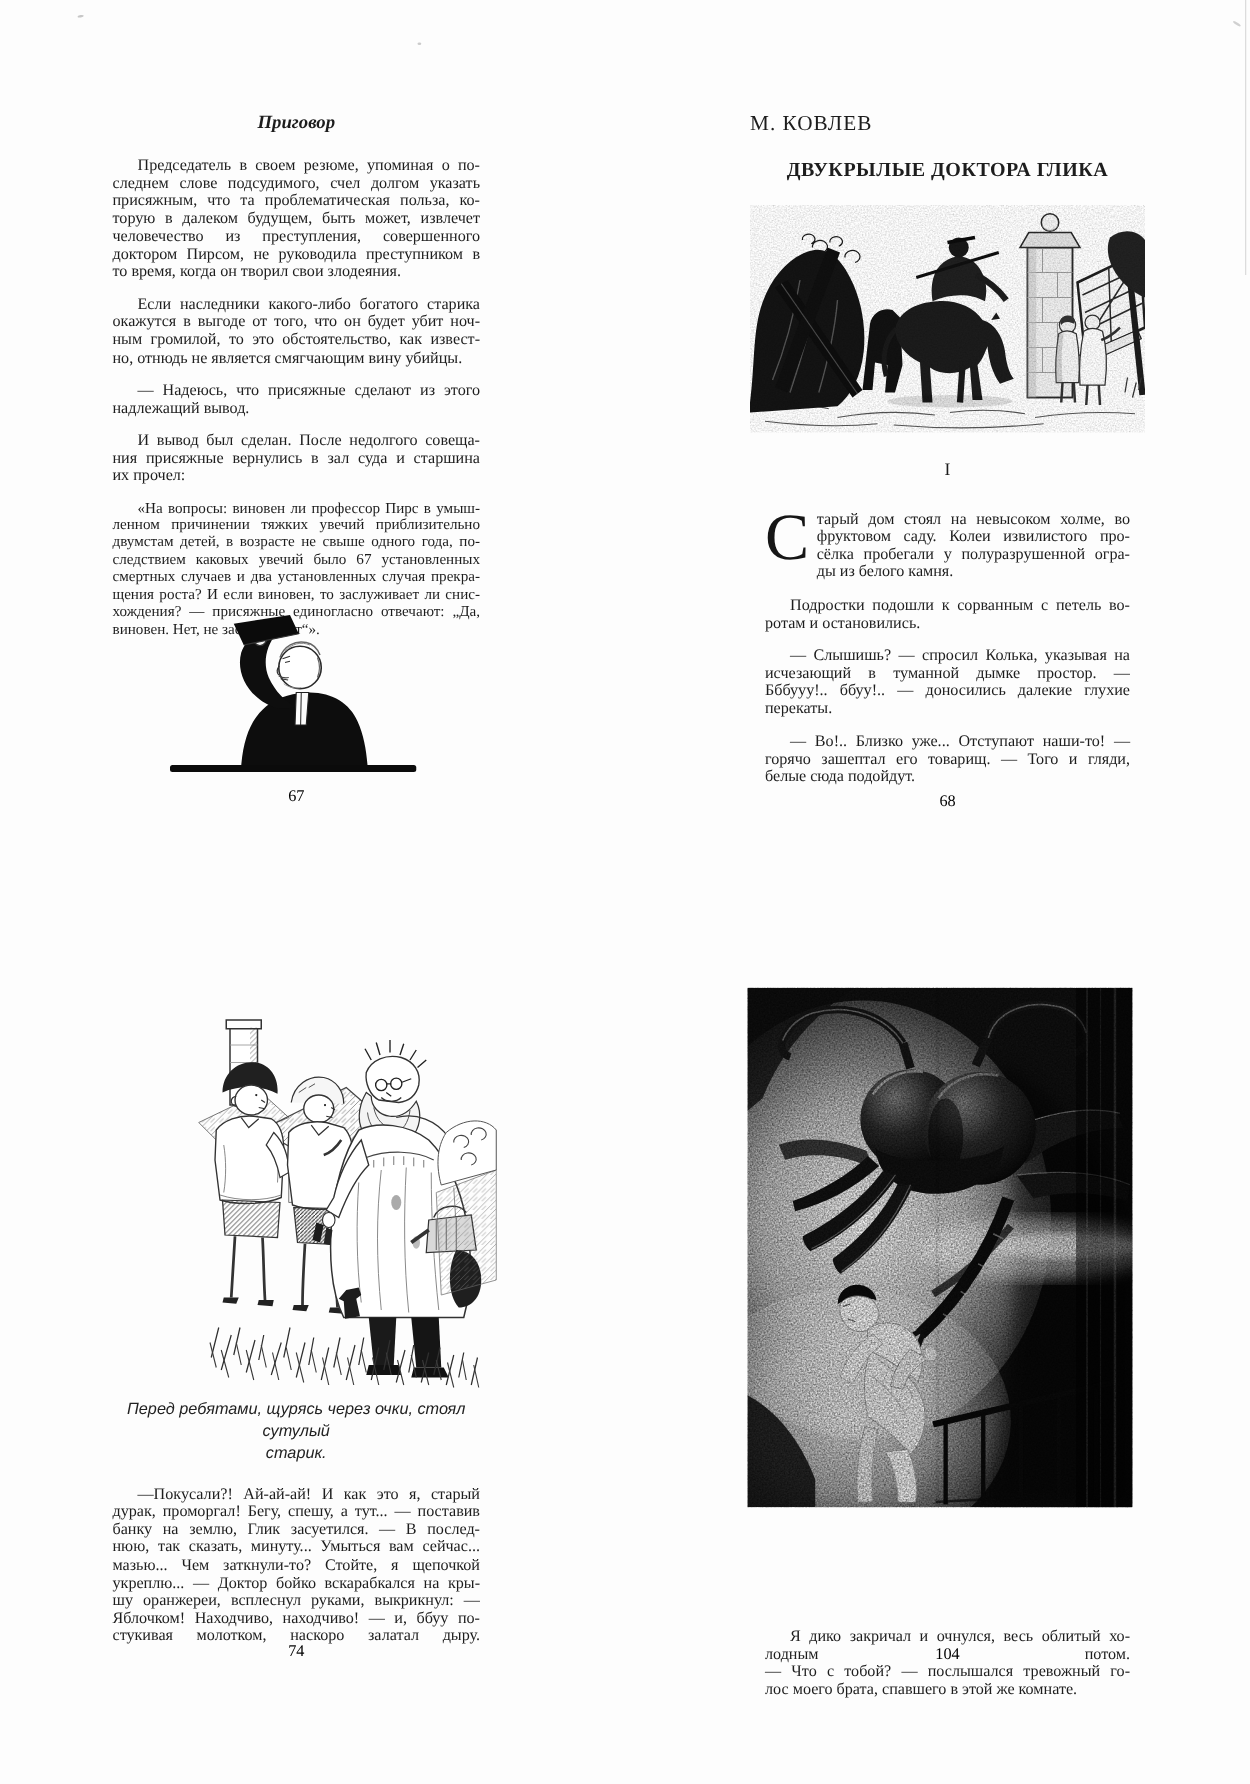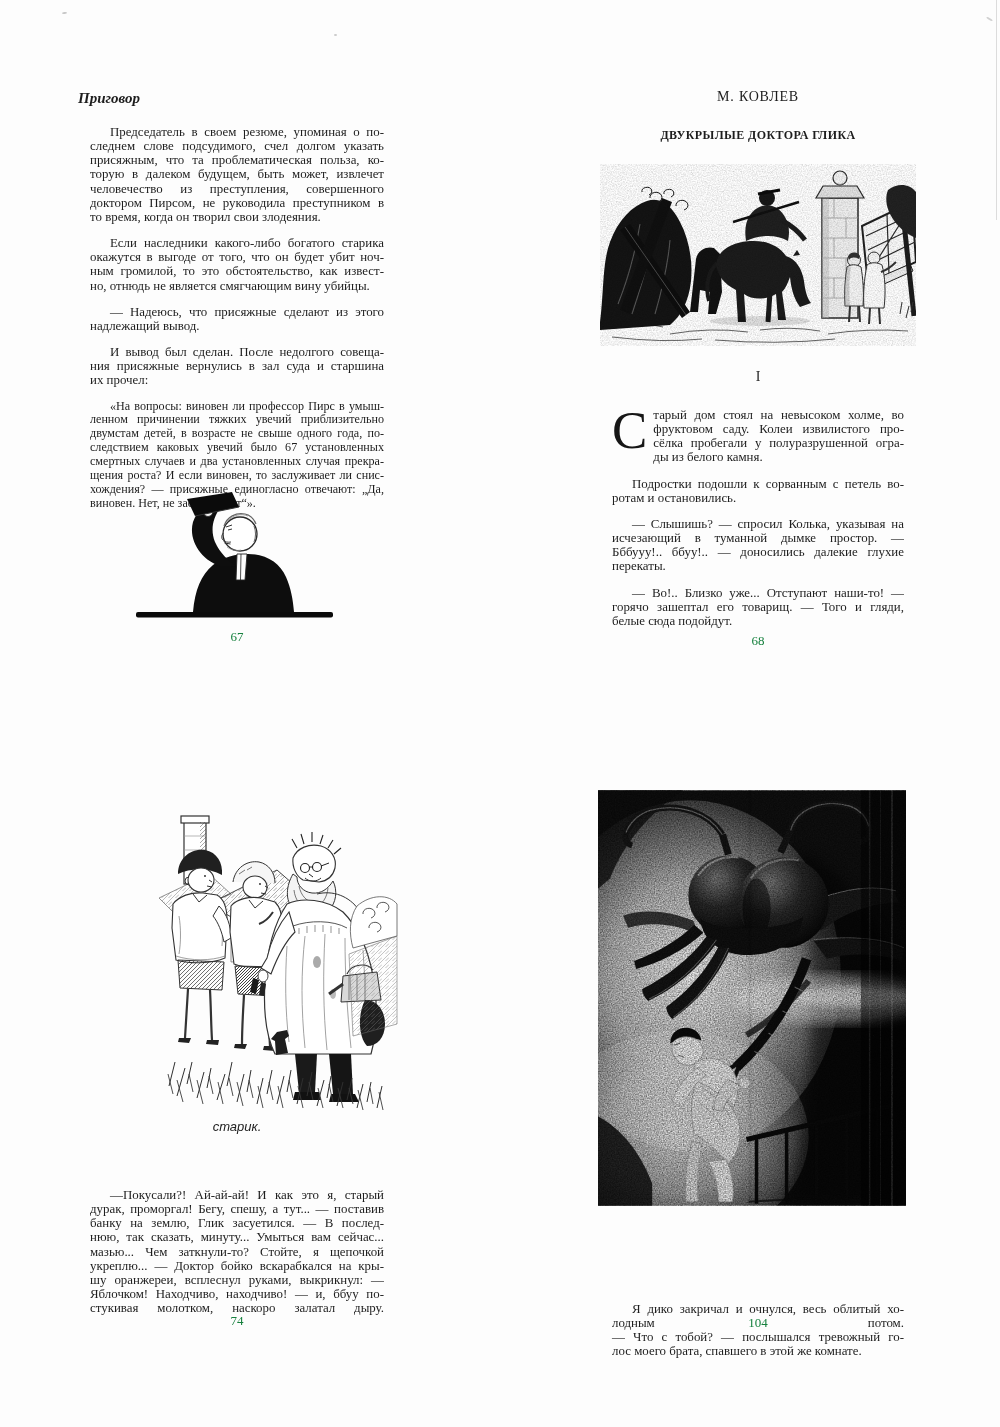--- a/index.html
+++ b/index.html
@@ -12,25 +12,25 @@
   .bodytext{font-size:12.9px;line-height:14.15px;}
   .para{margin:12px;}
   .ln{text-align:justify;text-justify:inter-word;overflow:visible;}
   .ln.jl{text-align-last:justify;}
   .ln.ind{text-indent:20px;}
   .para.small .ln{font-size:12.1px;line-height:13.9px;}
   .dropcap{
     float:left;font-size:53px;line-height:43px;height:43px;
     padding:1px 6px 0 0;font-family:"Liberation Serif",serif;color:#161616;
   }
-  .pg-title{font-weight:bold;font-style:italic;font-size:15px;text-align:left;}
-  .author{font-size:14px;text-align:center;letter-spacing:.8px;}
-  .story-title{font-weight:bold;font-size:12px;text-align:center;letter-spacing:.4px;}
+  .pg-title{font-weight:bold;font-style:italic;font-size:15px;text-align:center;}
+  .author{font-size:17px;text-align:left;letter-spacing:.8px;}
+  .story-title{font-weight:bold;font-size:16px;text-align:center;letter-spacing:.4px;}
   .chapter{font-size:14px;text-align:center;}
-  .pagenum{font-size:13px;text-align:center;color:#15803d;}
+  .pagenum{font-size:13px;text-align:center;color:#000000;}
   .caption{
     font-family:"Liberation Sans","DejaVu Sans",sans-serif;font-style:italic;
     font-size:13px;line-height:17.5px;text-align:center;color:#222;
   }
   
   .speck{position:absolute;background:#9a9a9a;border-radius:50%;}
   .s1{left:62px;top:12px;width:5px;height:2px;transform:rotate(-8deg);opacity:.55;}
   .s2{left:334px;top:34px;width:3px;height:2px;opacity:.5;}
   .s3{left:986px;top:18px;width:7px;height:2px;transform:rotate(32deg);opacity:.45;}
   .edge-line{position:absolute;left:996px;top:0;width:1px;height:220px;background:#dcdcdc;}
@@ -288,20 +288,21 @@
       <path d="M282,128 a6,5 0 1 1 8,4 M296,122 a6,5 0 1 1 8,4 M288,142 a6,5 0 1 1 8,4" stroke="#444" fill="none" stroke-width=".9"></path>
     </g>
     <g>
       <path d="M88,300 l6,-24 M96,310 l8,-28 M106,298 l5,-22 M116,312 l7,-26 M126,302 l4,-20 M136,314 l8,-26 M146,300 l5,-24 M156,316 l7,-28 M166,306 l4,-22 M176,318 l6,-26 M186,308 l5,-24 M196,318 l7,-28 M206,306 l4,-22 M216,318 l6,-26 M226,310 l5,-24 M236,320 l7,-26 M246,312 l4,-22 M256,320 l6,-24 M266,314 l5,-22 M276,322 l6,-24 M286,316 l4,-20 M296,322 l5,-22" stroke="#2f2f2f" stroke-width="1" fill="none"></path>
       <path d="M92,308 l-5,-20 M102,316 l-6,-22 M112,306 l-4,-18 M122,318 l-6,-24 M132,308 l-4,-18 M142,318 l-5,-22 M152,310 l-4,-18 M162,320 l-6,-24 M172,312 l-4,-18 M182,322 l-5,-22 M192,314 l-4,-18 M202,322 l-5,-22 M212,312 l-4,-18 M222,322 l-5,-22 M232,314 l-4,-18 M242,322 l-5,-20 M252,316 l-4,-18 M262,322 l-5,-20 M272,318 l-4,-16 M282,324 l-5,-20 M292,318 l-3,-16 M302,324 l-4,-18" stroke="#3a3a3a" stroke-width=".9" fill="none"></path>
       <path d="M196,246 l10,-2 l2,6 l-4,3 l3,14 l-12,2 l-1,-14 l-4,-2 Z" fill="#1d1d1d"></path>
     </g>
   </svg>
 
   <div class="abs caption" style="left:78px;top:1118px;width:318px;">
+      <div>Перед ребятами, щурясь через очки, стоял сутулый</div>
       <div>старик.</div>
     </div>
 
   <div class="abs bodytext" style="left:78px;top:1176px;width:318px;">
       <div class="para">
         <div class="ln jl ind">—Покусали?! Ай-ай-ай! И как это я, старый</div>
         <div class="ln jl">дурак, проморгал! Бегу, спешу, а тут... — поставив</div>
         <div class="ln jl">банку на землю, Глик засуетился. — В послед-</div>
         <div class="ln jl">нюю, так сказать, минуту... Умыться вам сейчас...</div>
         <div class="ln jl">мазью... Чем заткнули-то? Стойте, я щепочкой</div>

